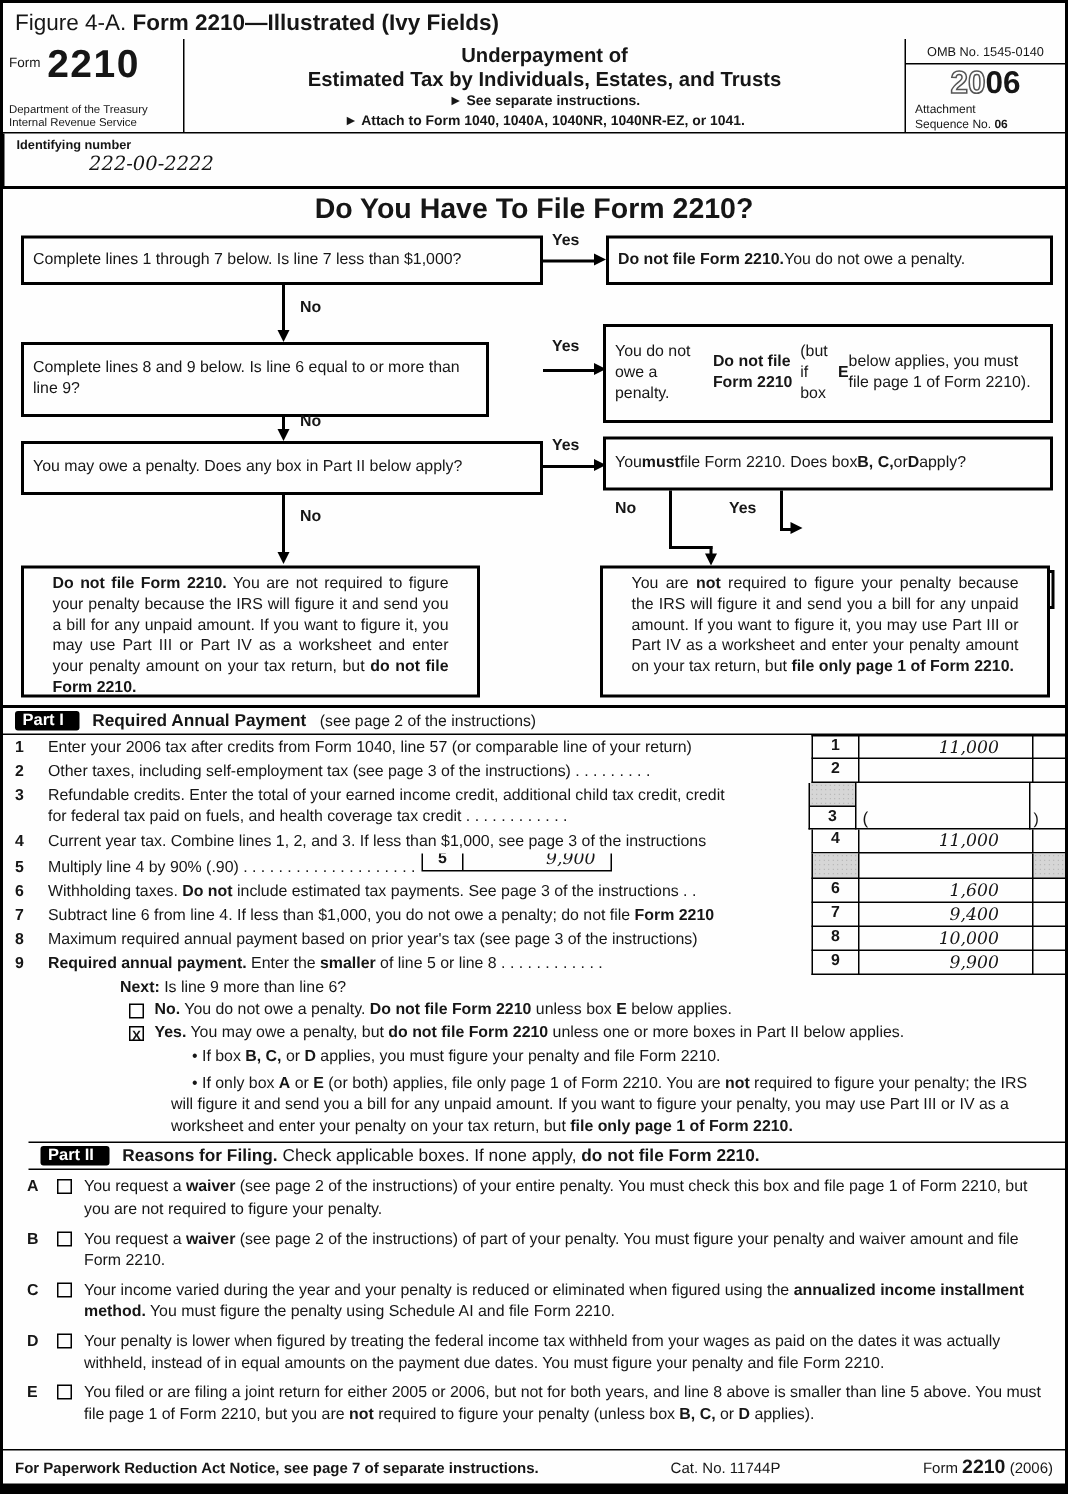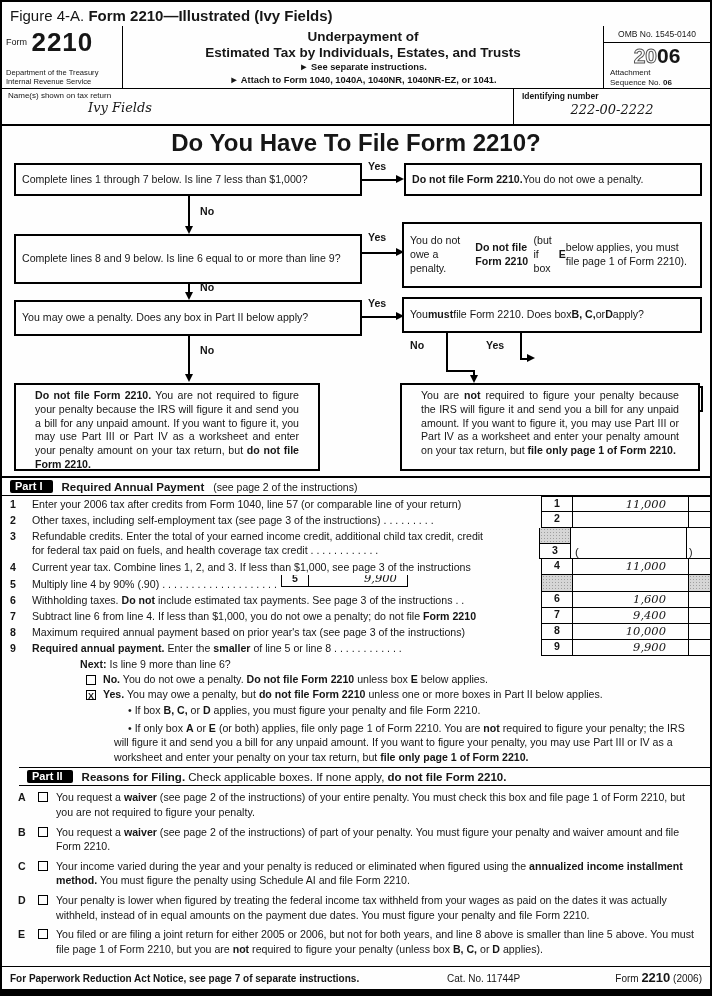--- a/index.html
+++ b/index.html
@@ -28,21 +28,21 @@
   
   .namerow{display:flex;height:35px;border-bottom:2px solid #000;}
   .name-left{flex:1;padding:2px 6px;}
   .tiny-label{font-size:8px;}
   .hand{font-family:"DejaVu Serif",serif;font-style:italic;font-size:13px;}
   .name-val{margin-left:80px;}
   .id-cell{width:180px;border-left:1.5px solid #000;padding:2px 8px;}
   .id-label{font-size:8.5px;font-weight:bold;}
   .id-val{text-align:center;margin-top:1px;}
   
-  .flowtitle{text-align:center;font-size:24px;font-weight:bold;padding:3px 0 1px 0;}
+  .flowtitle{text-align:center;font-size:19px;font-weight:bold;padding:3px 0 1px 0;}
   
   .flow{position:relative;height:318px;flex-shrink:0;font-size:10.6px;}
   .fbox{position:absolute;border:2px solid #000;padding:3px 6px;line-height:1.3;box-sizing:border-box;
     display:flex;align-items:center;background:#fefefe;}
   .fbox.just{text-align:justify;display:block;padding:4px 19px;}
   .fc-lab{position:absolute;font-weight:bold;font-size:10.6px;}
   .vline{position:absolute;width:1.5px;background:#000;}
   .hline{position:absolute;height:1.5px;background:#000;}
   .ah-down{position:absolute;width:0;height:0;border-left:4.5px solid transparent;border-right:4.5px solid transparent;border-top:8px solid #000;}
   .ah-right{position:absolute;width:0;height:0;border-top:4.5px solid transparent;border-bottom:4.5px solid transparent;border-left:8px solid #000;}
@@ -115,24 +115,20 @@
         <span class="yr-outline">20</span><span class="yr-bold">06</span>
       </div>
       <div class="attach-seq">
         <div>Attachment</div>
         <div><span>Sequence No. </span><b>06</b></div>
       </div>
     </div>
   </div>
 
   <div class="namerow">
-    <div class="name-left">
-      <div class="tiny-label">Name(s) shown on tax return</div>
-      <div class="hand name-val">Ivy Fields</div>
-    </div>
     <div class="id-cell">
       <div class="id-label">Identifying number</div>
       <div class="hand id-val">222-00-2222</div>
     </div>
   </div>
 
   <div class="flowtitle">Do You Have To File Form 2210?</div>
 
   <div class="flow">
     <div class="fbox" style="left:12px;top:5px;width:348px;height:33px;">Complete lines 1 through 7 below. Is line 7 less than $1,000?</div>
@@ -141,21 +137,21 @@
     <div class="ah-right" style="left:394px;top:17px;"></div>
     <div class="fbox" style="left:402px;top:5px;width:298px;height:33px;">
         <b>Do not file Form 2210.</b>
         <span> You do not owe a penalty.</span>
       </div>
 
     <div class="vline" style="left:186px;top:38px;height:30px;"></div>
     <div class="fc-lab" style="left:198px;top:47px;">No</div>
     <div class="ah-down" style="left:183px;top:68px;"></div>
 
-    <div class="fbox" style="left:12px;top:76px;width:348px;height:50px;">Complete lines 8 and 9 below. Is line 6 equal to or more than line 9?</div>
+    <div class="fbox" style="left:12px;top:76px;width:312px;height:50px;">Complete lines 8 and 9 below. Is line 6 equal to or more than line 9?</div>
     <div class="fc-lab" style="left:366px;top:73px;">Yes</div>
     <div class="hline" style="left:360px;top:94px;width:36px;"></div>
     <div class="ah-right" style="left:394px;top:90px;"></div>
     <div class="fbox" style="left:400px;top:64px;width:300px;height:66px;">
         <span>You do not owe a penalty. </span>
         <b>Do not file Form 2210</b>
         <span> (but if box </span>
         <b>E</b>
         <span> below applies, you must file page 1 of Form 2210).</span>
       </div>

